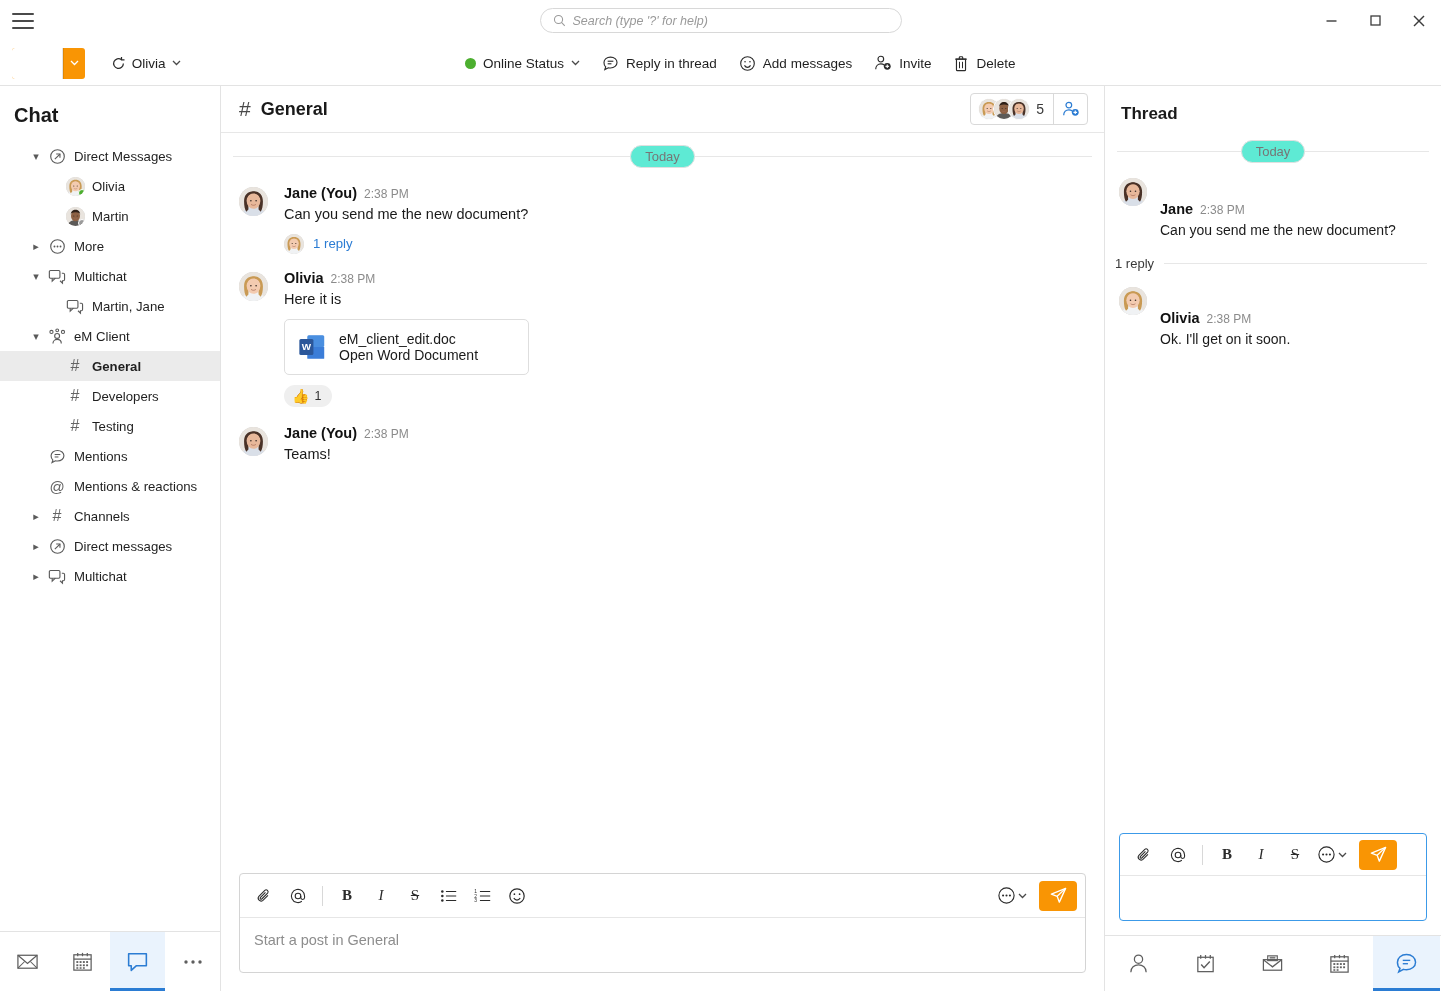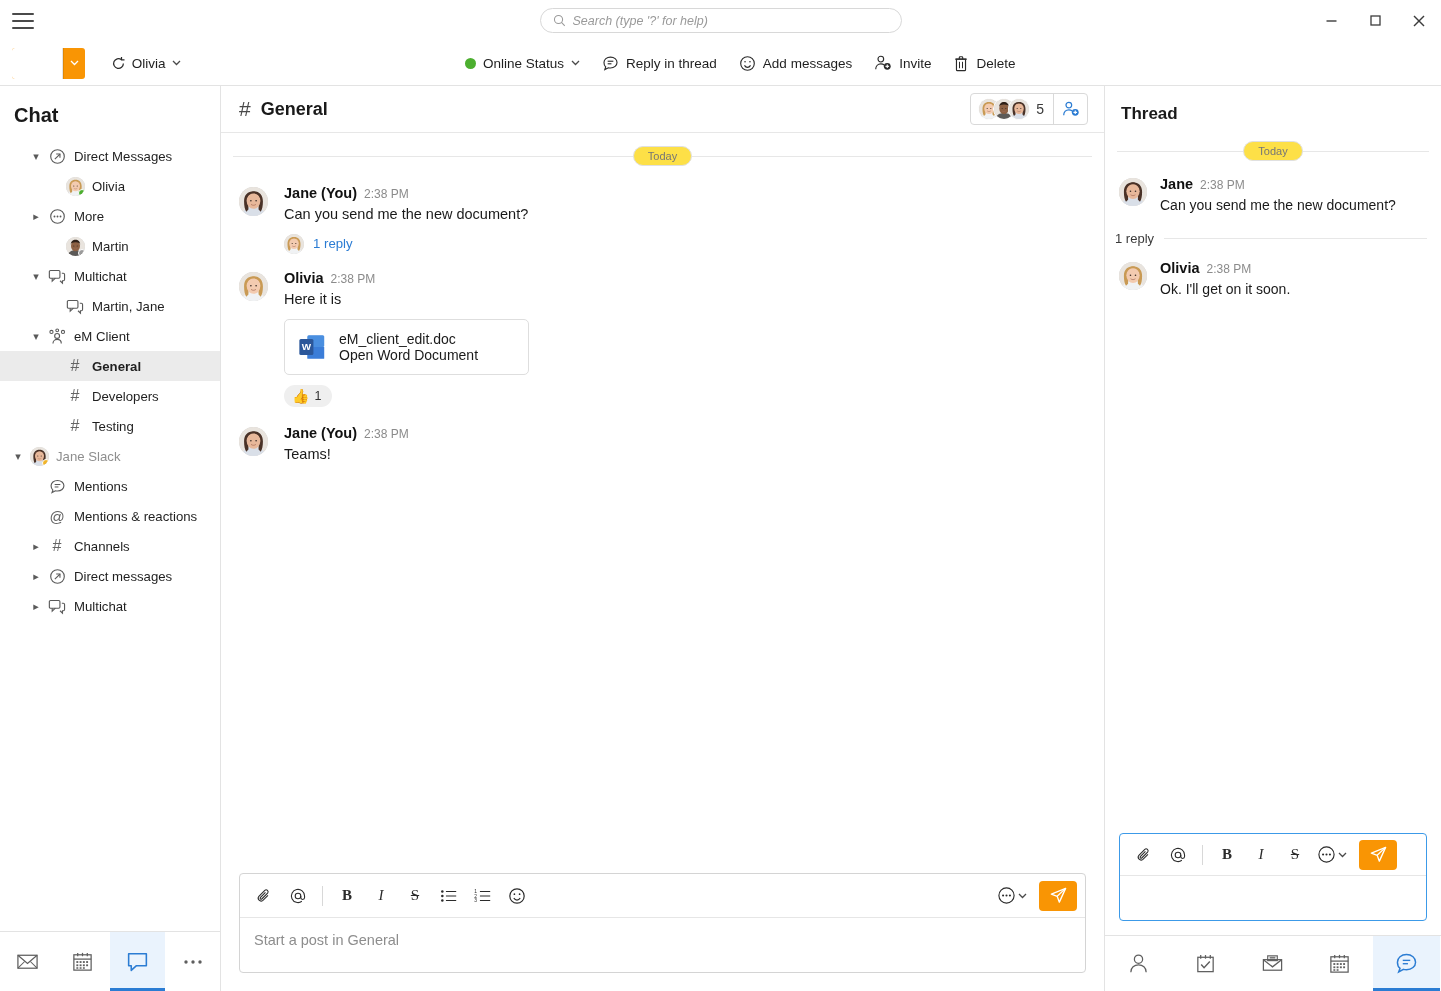--- a/index.html
+++ b/index.html
@@ -151,21 +151,21 @@
     border-left: 1px solid #d9d9d9; cursor: pointer; color: #2b7cd3;
   }
 
   .msg-scroll { flex: 1; overflow-y: auto; padding: 0 0 8px 0; }
   .day-divider {
     display: flex; align-items: center; height: 46px; padding: 0 12px; gap: 0;
   }
   .day-line { flex: 1; height: 1px; background: #e7e7e7; }
   .day-pill {
     border: 1px solid #e0e0e0; border-radius: 12px; padding: 3px 14px;
-    font-size: 11px; color: #767676; background: #fde047; white-space: nowrap;
+    font-size: 13px; color: #767676; background: #5eead4; white-space: nowrap;
   }
 
   .msg { display: flex; padding: 6px 18px 2px 18px; }
   .msg .avatar { width: 29px; height: 29px; margin-top: 2px; flex: none; }
   .msg-body { margin-left: 16px; flex: 1; min-width: 0; }
   .msg-meta { display: flex; align-items: baseline; gap: 7px; }
   .msg-author { font-size: 14.5px; font-weight: 700; color: #111; }
   .msg-time { font-size: 12px; color: #8b8b8b; }
   .msg-text { font-size: 14.5px; color: #1a1a1a; margin-top: 3px; line-height: 1.45; }
 
@@ -220,21 +220,21 @@
     content: attr(data-placeholder); color: #8d8d8d;
   }
 
   
   .thread { width: 336px; flex: 0 0 336px; display: flex; flex-direction: column; background: #fff; }
   .thread-title { font-size: 17px; font-weight: 600; padding: 18px 0 8px 16px; color: #1a1a1a; }
   .thread-scroll { flex: 1; overflow-y: auto; }
   .thread .msg { padding: 6px 14px 2px 14px; }
   .thread .msg .avatar { width: 28px; height: 28px; }
   .thread .msg-body { margin-left: 13px; }
-  .thread .msg-author { font-size: 14.5px; }
+  .thread .msg-author { font-size: 14.5px; margin-top: 25px; }
   .thread .msg-text { font-size: 14px; }
   .reply-sep {
     display: flex; align-items: center; gap: 10px; padding: 14px 14px 8px 10px;
   }
   .reply-sep-label { font-size: 13px; color: #3a3a3a; white-space: nowrap; }
   .reply-sep-line { flex: 1; height: 1px; background: #e7e7e7; }
   .thread-composer-wrap { padding: 10px 14px 14px 14px; }
   .thread .ctoolbar { height: 42px; }
   .thread .cinput { min-height: 44px; }
   .thread-bottom-nav {
@@ -382,48 +382,48 @@
                   <path d="M7 20c0-9 5-14 13-14s13 5 13 14c0 6-1 11-3 14l-3-3V14H13v17l-3 3c-2-3-3-8-3-14z" fill="#c99a54"></path>
                   <ellipse cx="20" cy="19" rx="9.5" ry="11" fill="#f3cbb0"></ellipse>
                   <path d="M10.5 16c1-6 5-9.5 9.5-9.5S28.5 10 29.5 16c-2-5-5.5-7-9.5-7s-7.5 2-9.5 7z" fill="#c99a54"></path>
                   <circle cx="16.4" cy="19" r="1.15" fill="#3a2d26"></circle>
                   <circle cx="23.6" cy="19" r="1.15" fill="#3a2d26"></circle>
                   <path d="M17 24.3c1.8 1.3 4.2 1.3 6 0" stroke="#a9705c" stroke-width="1" fill="none" stroke-linecap="round"></path>
                 </svg><span class="av-presence" style="width: 8px; height: 8px; background: rgb(76, 175, 47);"></span></span>
             </span>
             <span class="tr-label">Olivia</span>
           </div>
-          <div class="tree-row" style="padding-left: 26px;">
-            <span class="twisty closed"></span>
-            <span class="tr-icon">
-              <svg width="17" height="17" viewBox="0 0 18 18">
-                <circle cx="9" cy="9" r="7.2" fill="none" stroke="#5a5a5a" stroke-width="1.2"></circle>
-                <circle cx="5.8" cy="9" r="1" fill="#5a5a5a"></circle>
-                <circle cx="9" cy="9" r="1" fill="#5a5a5a"></circle>
-                <circle cx="12.2" cy="9" r="1" fill="#5a5a5a"></circle>
-              </svg>
-            </span>
-            <span class="tr-label">More</span>
-          </div>
           <div class="tree-row" style="padding-left: 44px;">
             <span class="twisty"></span>
             <span class="tr-icon">
               <span class="avatar" style="width: 19px; height: 19px; display: block; position: relative;"><svg viewBox="0 0 40 40" width="100%" height="100%" preserveAspectRatio="xMidYMid slice">
                   <rect width="40" height="40" fill="#e9e4de"></rect>
                   <path d="M4 40c0-8 7-12 16-12s16 4 16 12z" fill="#5c5a58"></path>
                   <ellipse cx="20" cy="19" rx="9.5" ry="11" fill="#8d6144"></ellipse>
                   <path d="M10 17c0-7 4.5-11 10-11s10 4 10 11c0-4-3-6-10-6s-10 2-10 6z" fill="#2e2017"></path>
                   <circle cx="16.4" cy="19" r="1.15" fill="#3a2d26"></circle>
                   <circle cx="23.6" cy="19" r="1.15" fill="#3a2d26"></circle>
                   <path d="M17 24.3c1.8 1.3 4.2 1.3 6 0" stroke="#a9705c" stroke-width="1" fill="none" stroke-linecap="round"></path>
                 </svg><span class="av-presence" style="width: 8px; height: 8px; background: rgb(155, 155, 155);"></span></span>
             </span>
             <span class="tr-label">Martin</span>
           </div>
           <div class="tree-row" style="padding-left: 26px;">
+            <span class="twisty closed"></span>
+            <span class="tr-icon">
+              <svg width="17" height="17" viewBox="0 0 18 18">
+                <circle cx="9" cy="9" r="7.2" fill="none" stroke="#5a5a5a" stroke-width="1.2"></circle>
+                <circle cx="5.8" cy="9" r="1" fill="#5a5a5a"></circle>
+                <circle cx="9" cy="9" r="1" fill="#5a5a5a"></circle>
+                <circle cx="12.2" cy="9" r="1" fill="#5a5a5a"></circle>
+              </svg>
+            </span>
+            <span class="tr-label">More</span>
+          </div>
+          <div class="tree-row" style="padding-left: 26px;">
             <span class="twisty open"></span>
             <span class="tr-icon">
               <svg width="18" height="17" viewBox="0 0 19 18">
                 <rect x="1.4" y="2.6" width="11.2" height="8.2" rx="1.3" fill="none" stroke="#5a5a5a" stroke-width="1.2"></rect>
                 <path d="M4.4 10.8v3.1l3.4-3.1" fill="none" stroke="#5a5a5a" stroke-width="1.2"></path>
                 <path d="M14.6 5.6h1.6a1.3 1.3 0 0 1 1.3 1.3v5.3a1.3 1.3 0 0 1-1.3 1.3h-0.9v2.5l-2.6-2.5" fill="none" stroke="#5a5a5a" stroke-width="1.2"></path>
               </svg>
             </span>
             <span class="tr-label">Multichat</span>
           </div>
@@ -464,36 +464,20 @@
               <span class="hash">#</span>
             </span>
             <span class="tr-label">Developers</span>
           </div>
           <div class="tree-row" style="padding-left: 44px;">
             <span class="twisty"></span>
             <span class="tr-icon">
               <span class="hash">#</span>
             </span>
             <span class="tr-label">Testing</span>
-          </div>
-          <div class="tree-row account" style="padding-left: 8px;">
-            <span class="twisty open"></span>
-            <span class="tr-icon">
-              <span class="avatar" style="width: 19px; height: 19px; display: block; position: relative;"><svg viewBox="0 0 40 40" width="100%" height="100%" preserveAspectRatio="xMidYMid slice">
-                  <rect width="40" height="40" fill="#e9e4de"></rect>
-                  <path d="M4 40c0-8 7-12 16-12s16 4 16 12z" fill="#d9dfe8"></path>
-                  <path d="M7 20c0-9 5-14 13-14s13 5 13 14c0 6-1 11-3 14l-3-3V14H13v17l-3 3c-2-3-3-8-3-14z" fill="#4a3227"></path>
-                  <ellipse cx="20" cy="19" rx="9.5" ry="11" fill="#e8b89a"></ellipse>
-                  <path d="M10.5 16c1-6 5-9.5 9.5-9.5S28.5 10 29.5 16c-2-5-5.5-7-9.5-7s-7.5 2-9.5 7z" fill="#4a3227"></path>
-                  <circle cx="16.4" cy="19" r="1.15" fill="#3a2d26"></circle>
-                  <circle cx="23.6" cy="19" r="1.15" fill="#3a2d26"></circle>
-                  <path d="M17 24.3c1.8 1.3 4.2 1.3 6 0" stroke="#a9705c" stroke-width="1" fill="none" stroke-linecap="round"></path>
-                </svg><span class="av-presence" style="width: 8px; height: 8px; background: rgb(240, 180, 41);"></span></span>
-            </span>
-            <span class="tr-label">Jane Slack</span>
           </div>
           <div class="tree-row" style="padding-left: 26px;">
             <span class="twisty"></span>
             <span class="tr-icon">
               <svg width="17" height="17" viewBox="0 0 18 18">
                 <path d="M9 2.6c3.9 0 6.8 2.4 6.8 5.6 0 3.1-2.9 5.6-6.8 5.6-0.8 0-1.5-0.1-2.2-0.3L3.2 15.4l0.9-2.6C2.9 11.7 2.2 10.2 2.2 8.2 2.2 5 5.1 2.6 9 2.6z" fill="none" stroke="#5a5a5a" stroke-width="1.2"></path>
                 <line x1="6" y1="6.9" x2="12" y2="6.9" stroke="#5a5a5a" stroke-width="1.1"></line>
                 <line x1="6" y1="9.5" x2="10" y2="9.5" stroke="#5a5a5a" stroke-width="1.1"></line>
               </svg>
             </span>

